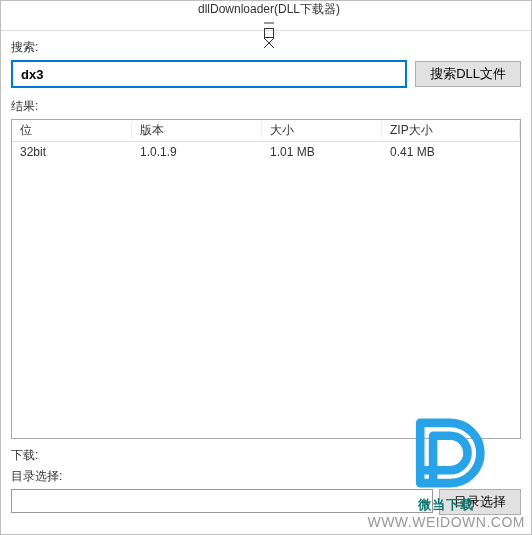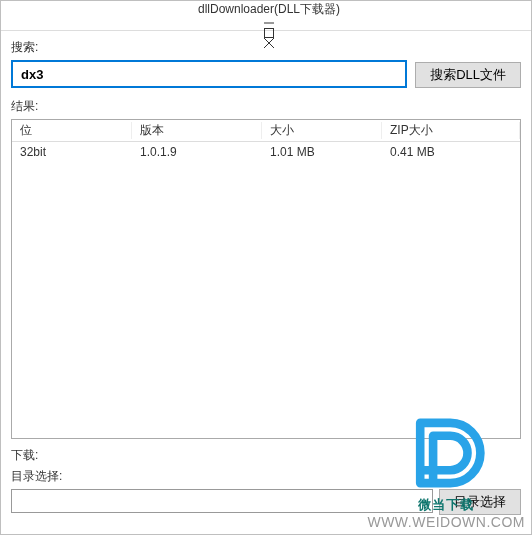--- a/index.html
+++ b/index.html
@@ -28,21 +28,21 @@
 }
 .titlebar .title { flex: 1; color: #333; font-size: 12px; }
 .titlebar .win-btn {
   width: 45px; height: 30px;
   display: flex; align-items: center; justify-content: center;
   color: #333;
 }
 .titlebar .win-btn svg { width: 10px; height: 10px; }
 .content { padding: 8px 10px; }
 .label { color: #333; margin-bottom: 4px; }
-.search-row { display: flex; gap: 8px; align-items: flex-end; margin-bottom: 10px; }
+.search-row { display: flex; gap: 8px; align-items: center; margin-bottom: 10px; }
 .search-input {
   flex: 1;
   height: 28px;
   border: 2px solid #0078d7;
   padding: 0 8px;
   font-size: 13px;
   font-weight: bold;
   font-family: inherit;
   outline: none;
 }

